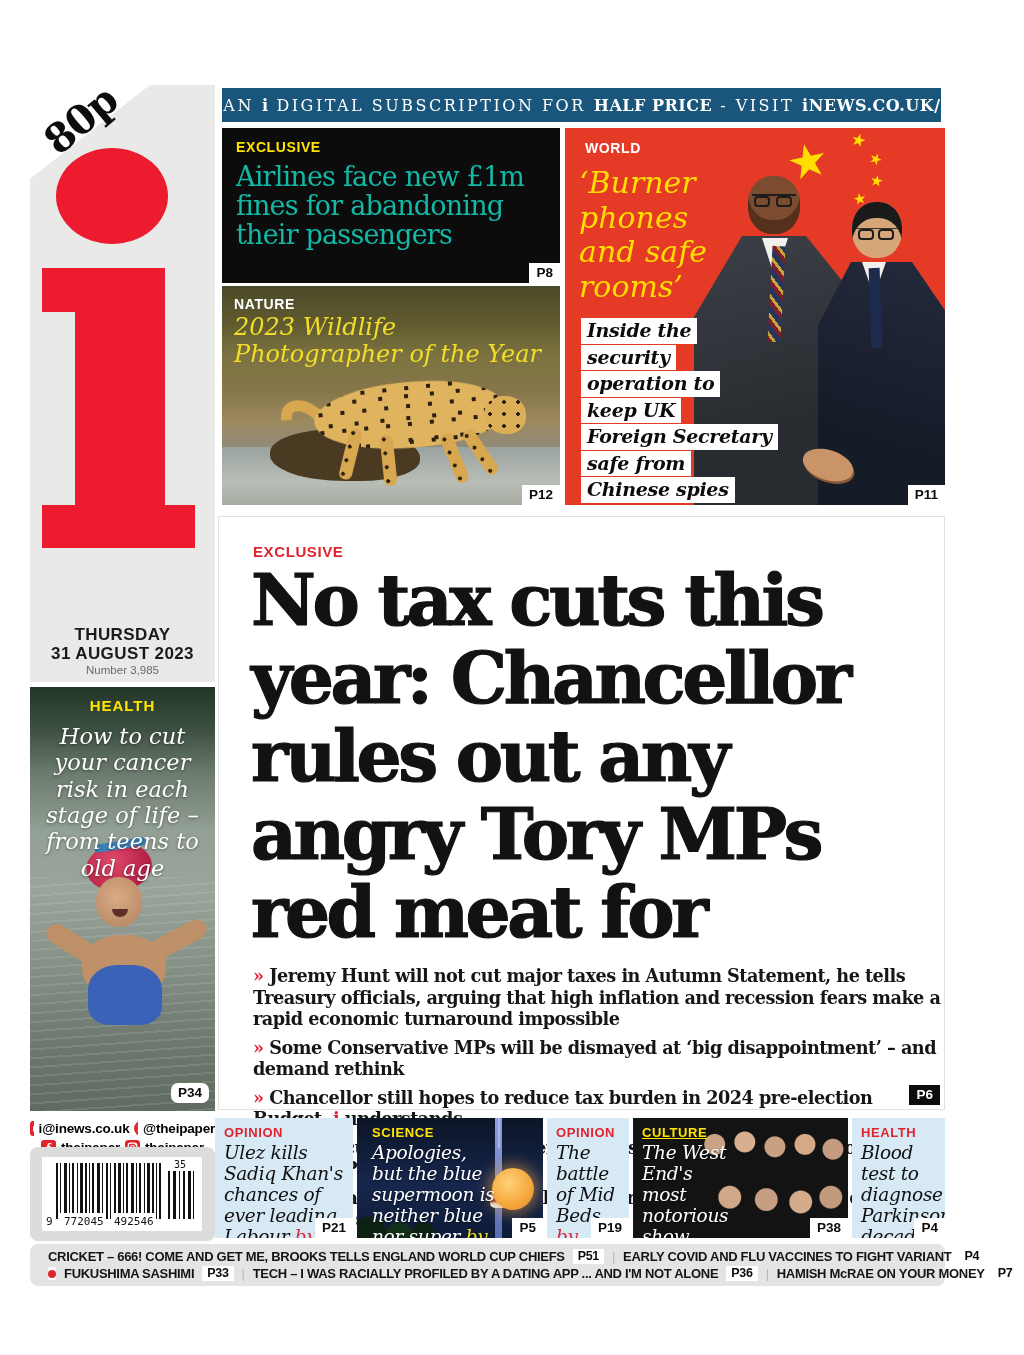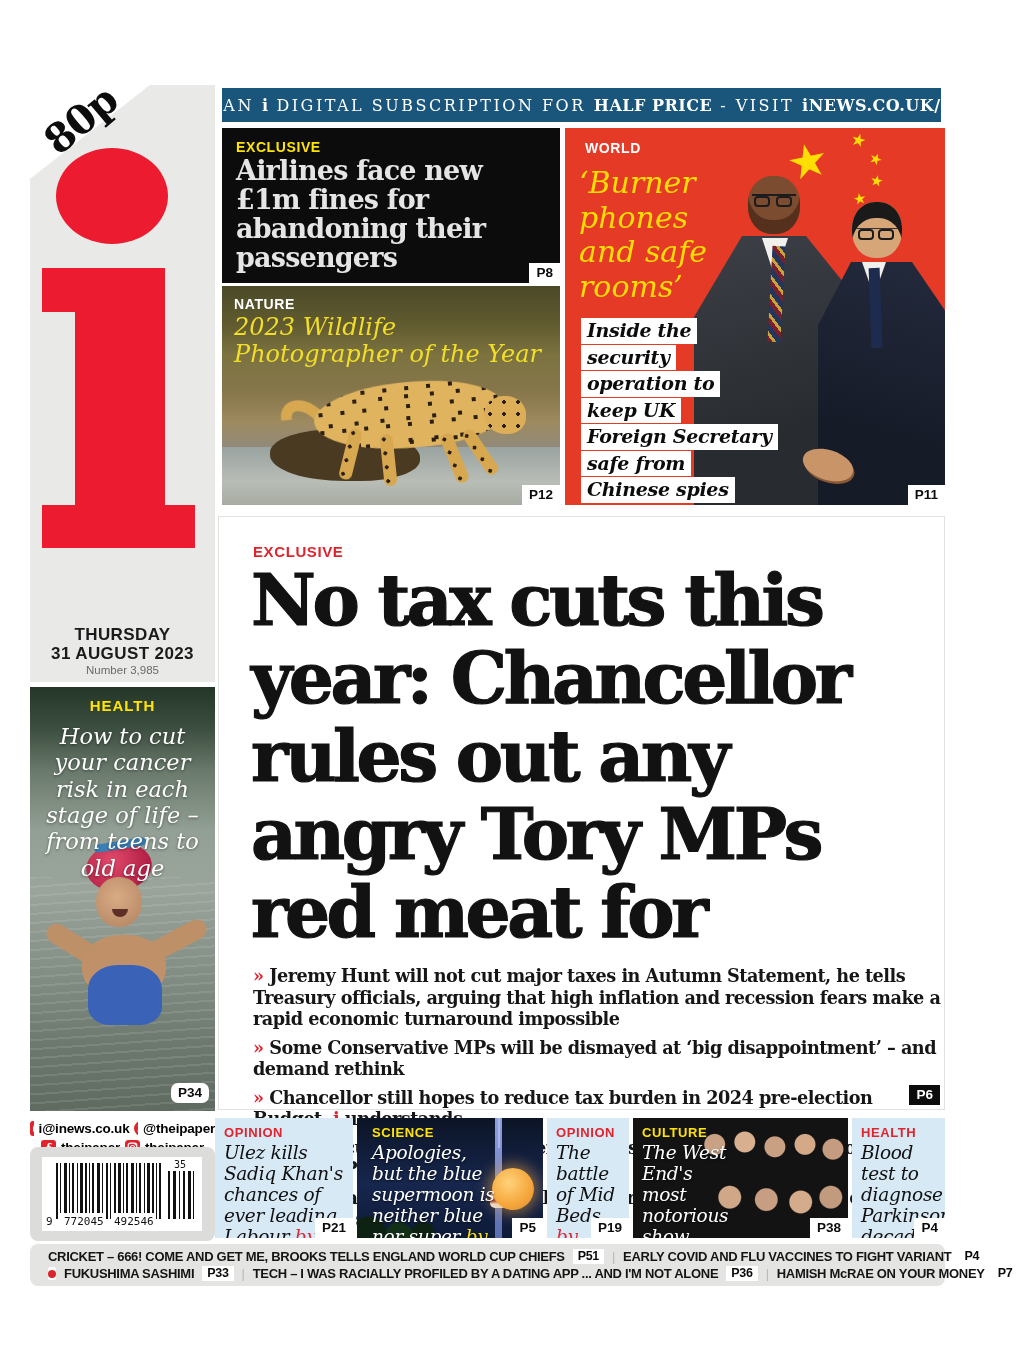--- a/index.html
+++ b/index.html
@@ -28,22 +28,22 @@
 
   
   .chip { position:absolute; right:0; bottom:0; background:#fff; color:#0b0b0b; font-weight:bold;
           font-size:13.5px; padding:2px 7px; line-height:16px; font-family:"Liberation Sans",sans-serif; }
   .chip.dark { background:#0c0c0c; color:#fff; right:4px; bottom:4px; }
 
   
   .airlines { position:absolute; left:222px; top:128px; width:338px; height:155px; background:#0c0c0c; padding:10px 14px; }
   .tag { font-size:14px; font-weight:bold; letter-spacing:.6px; }
   .tag.yellow { color:#FFE400; } .tag.white { color:#fff; } .tag.red { color:#E0242E; }
-  .airlines h2 { color:#e5e5e5; font-family:"DejaVu Serif", serif; font-weight:bold; font-size:27px;
-                 line-height:1.08; letter-spacing:-.8px; margin-top:0; }
+  .airlines h2 { color:#14b8a6; font-family:"DejaVu Serif", serif; font-weight:normal; font-size:27px;
+                 line-height:1.08; letter-spacing:-.8px; margin-top:6px; }
 
   
   .nature { position:absolute; left:222px; top:286px; width:338px; height:219px; overflow:hidden;
             background:linear-gradient(180deg,#4b4a28 0%,#67603199 18%,#7c7340 32%,#86764a 48%,#9d8a5e 62%,#8f8a80 76%,#b9b4a8 90%,#a8a396 100%),
                        linear-gradient(180deg,#55502c, #6b6434); }
   .nature .water { position:absolute; left:0; bottom:0; width:100%; height:58px;
                    background:linear-gradient(180deg,#9aa3a0,#b8bdb6 60%,#a7aba2);
                    filter:blur(.4px); }
   .nature .rock { position:absolute; left:48px; bottom:24px; width:150px; height:52px; background:#4a3a22;
                   border-radius:45% 55% 40% 50%; filter:blur(.6px); }
@@ -393,21 +393,21 @@
     <div class="ctext" style="width:128px;"><span>Apologies, but the blue supermoon is neither blue nor super </span><span class="byline yellow">by Stuart Ritchie</span></div>
     <span class="chip" style="z-index:3;">P5</span>
   </div>
   <div class="card card3">
     <span class="tag red">OPINION</span>
     <div class="ctext"><span>The battle of Mid Beds </span><span class="byline red">by Katy Balls</span></div>
     <span class="chip">P19</span>
   </div>
   <div class="card card4 photo">
     <div class="faces"></div>
-    <span class="tag yellow" style="position:relative;z-index:2;">CULTURE</span>
+    <span class="tag yellow" style="position:relative;z-index:2;text-decoration:underline;">CULTURE</span>
     <div class="ctext" style="width:95px;"><span>The West End's most notorious show</span></div>
     <span class="chip" style="z-index:3;">P38</span>
   </div>
   <div class="card card5">
     <span class="tag red">HEALTH</span>
     <div class="ctext"><span>Blood test to diagnose Parkinson's decades earlier</span></div>
     <span class="chip">P4</span>
   </div>
 
   <div class="teasers">

